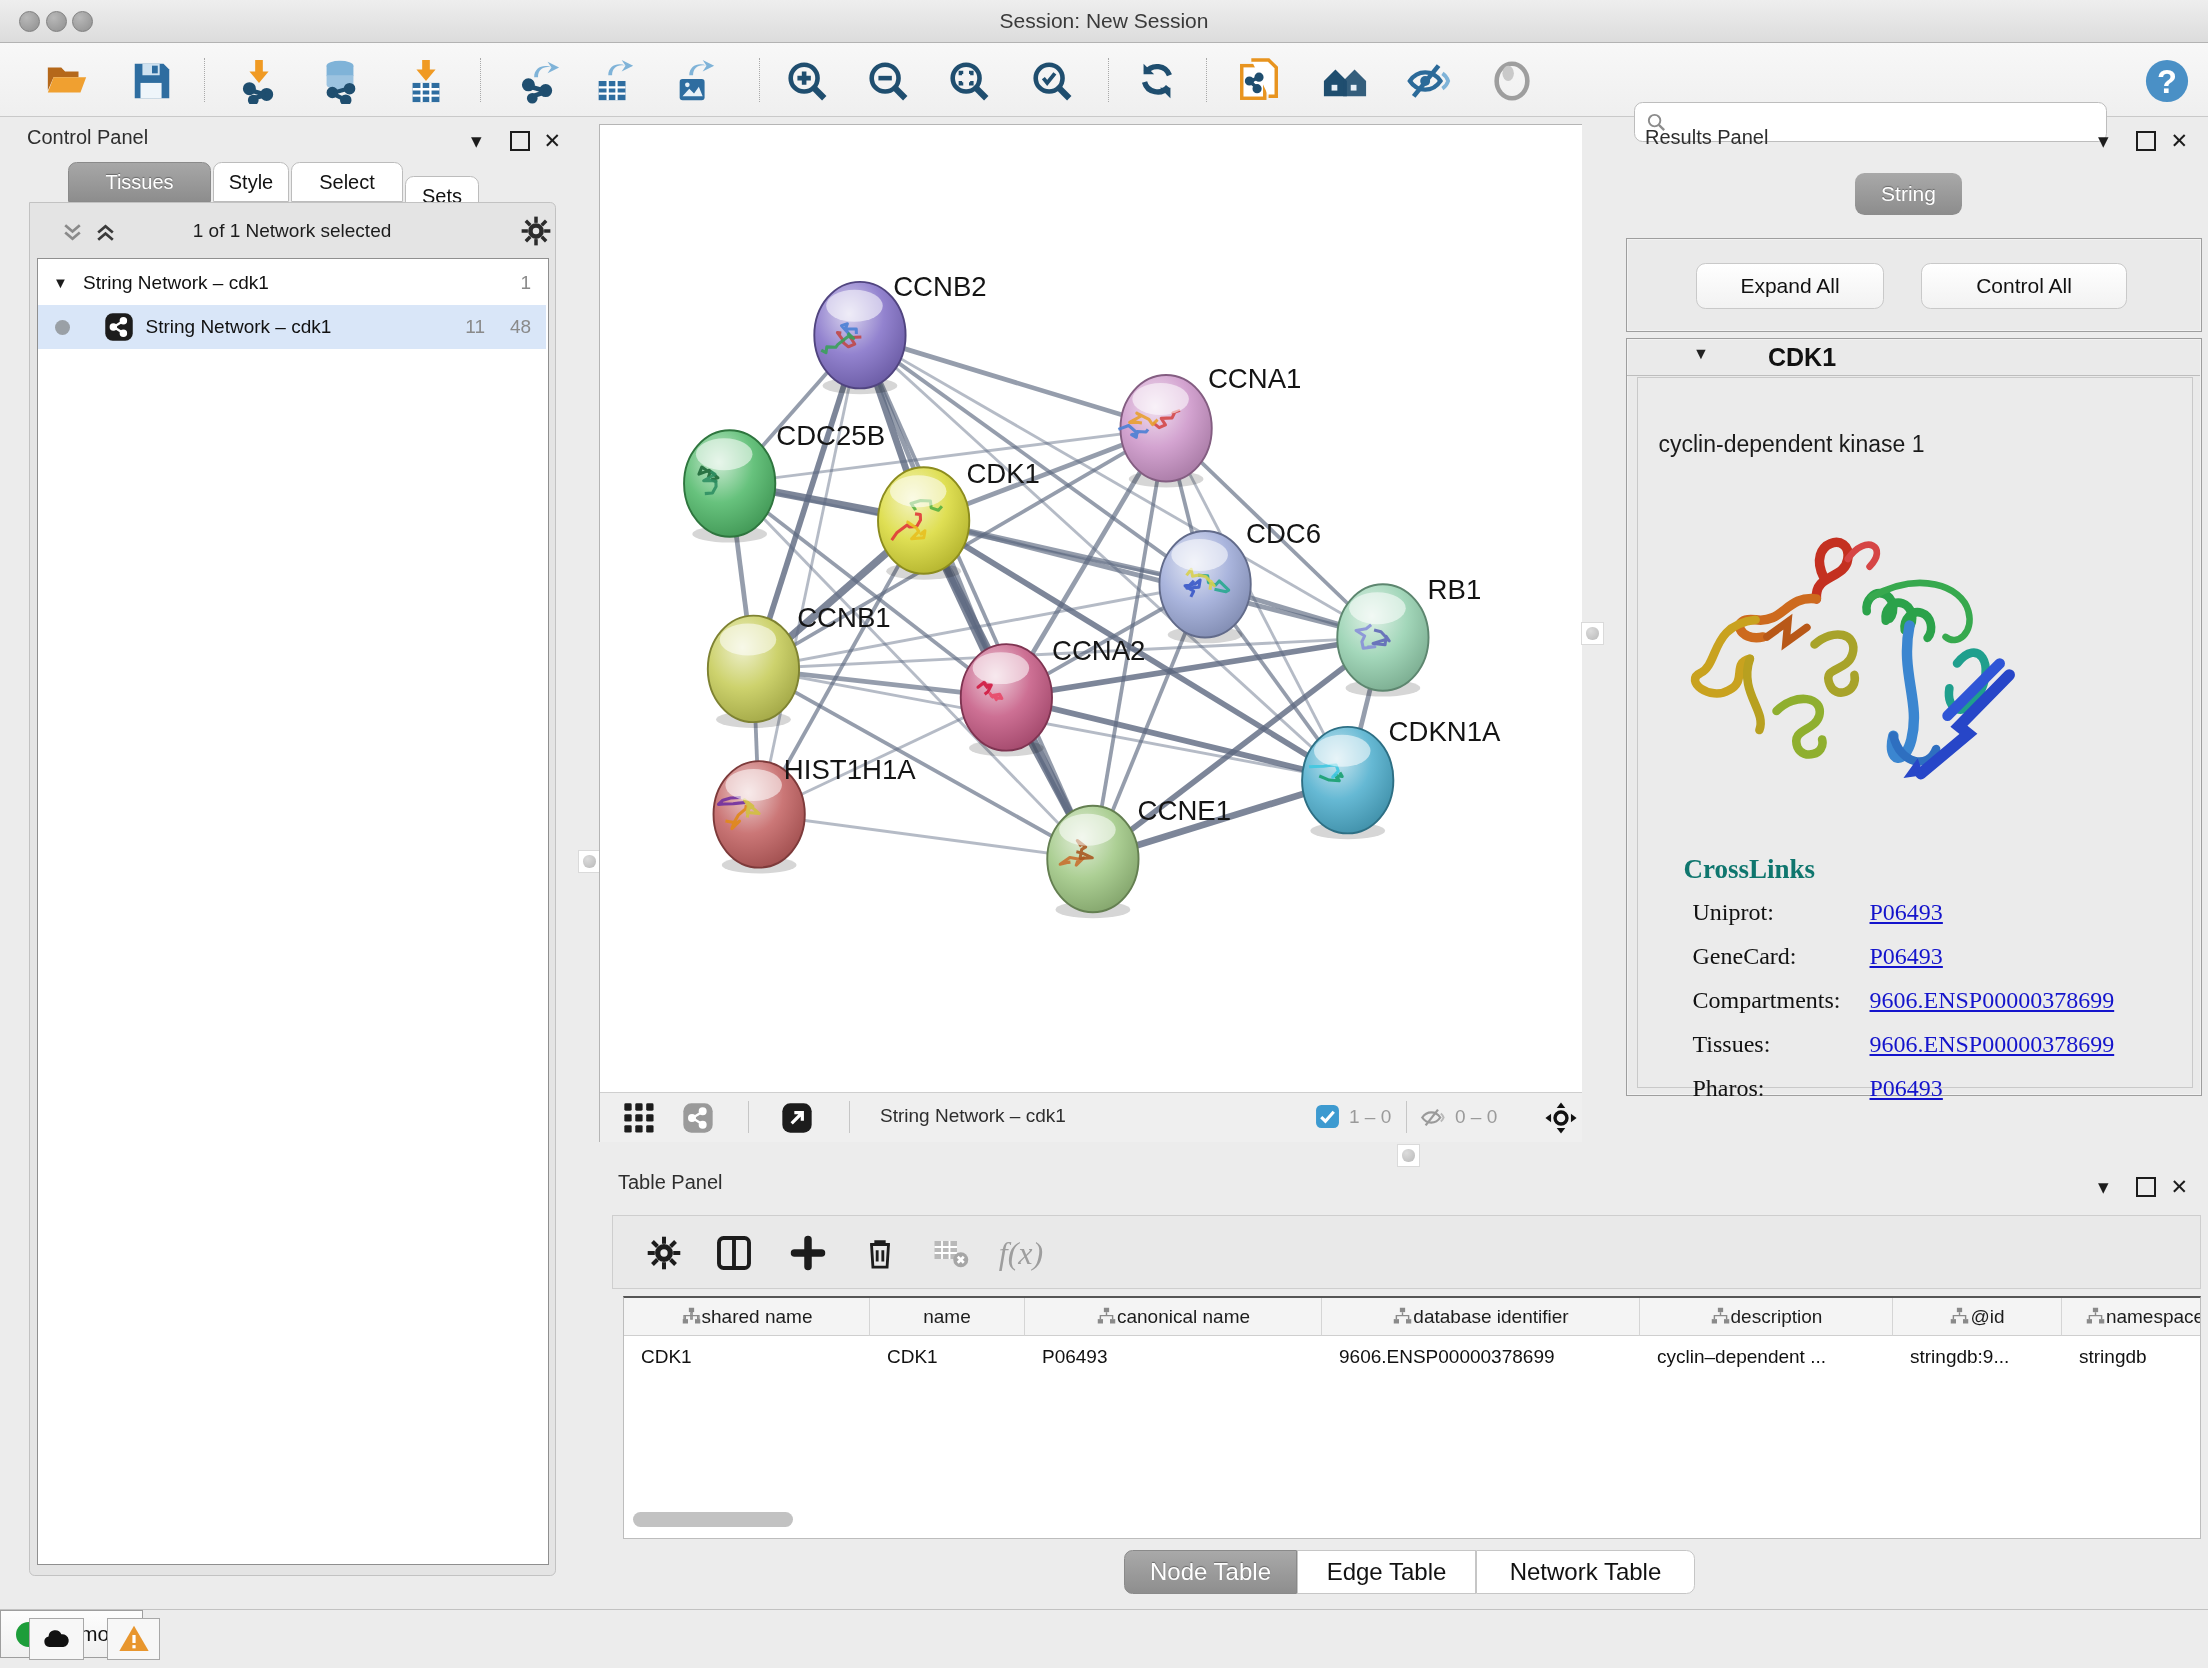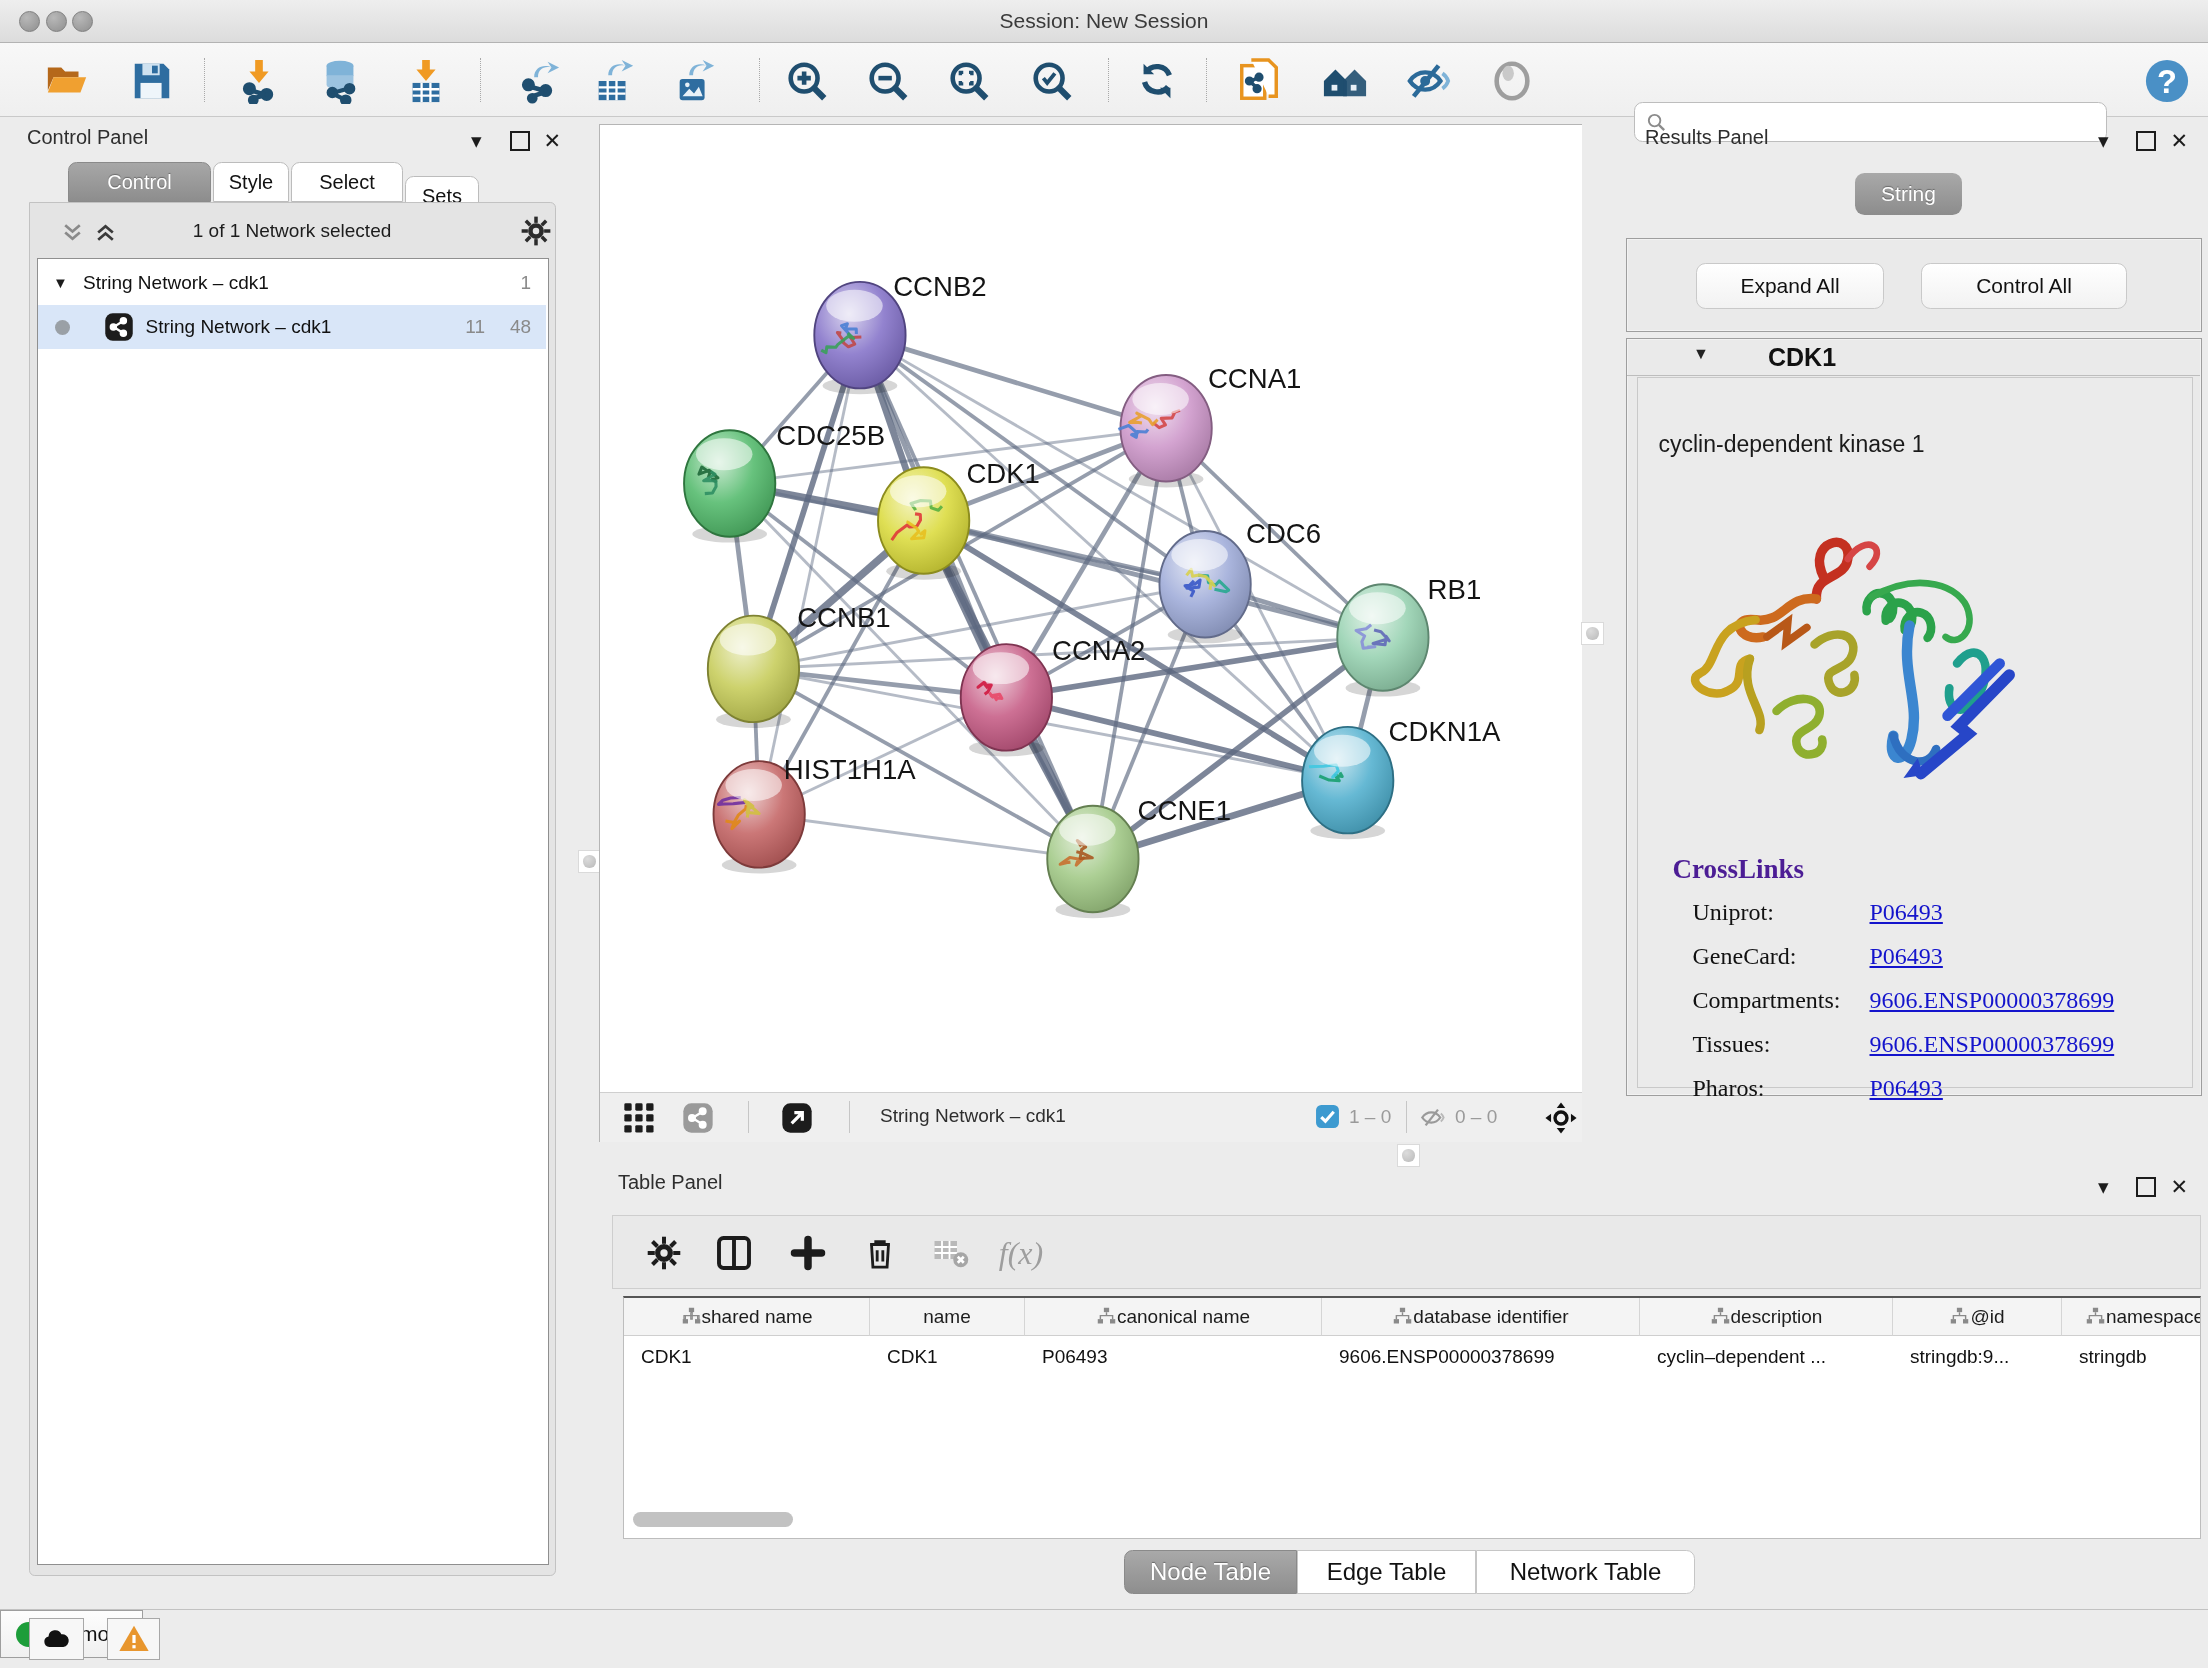--- a/index.html
+++ b/index.html
@@ -286,21 +286,21 @@
         </svg>
     </div>
   </div>
 
   <div id="cp-title" class="abs panel-title">Control Panel</div>
   <div class="ph-icon abs" style="left:462px;top:129px">▾</div>
   <div class="abs" style="left:510px;top:129px"><span class="sq-icon"></span></div>
   <div class="ph-icon abs" style="left:538px;top:129px">✕</div>
 
   <div class="tab sel abs" style="left:68px;top:162px;width:143px">
-      <span>Control</span>
+      <span>Tissues</span>
     </div>
   <div class="tab abs" style="left:213px;top:162px;width:76px">
       <span>Style</span>
     </div>
   <div class="tab abs" style="left:291px;top:162px;width:112px">
       <span>Select</span>
     </div>
   <div class="tab abs" style="left:405px;top:176px;width:74px">
       <span>Sets</span>
     </div>
@@ -666,21 +666,21 @@
           <path d="M210,80 C260,52 305,68 312,95 C318,118 300,132 288,122" stroke="#37a94e" stroke-width="7"></path>
           <path d="M300,150 C322,122 342,150 322,185 C308,208 288,200 292,176" stroke="#1f9f8d" stroke-width="9"></path>
           <path d="M250,110 C240,160 262,190 252,230 C245,258 226,254 233,226" stroke="#3b86d0" stroke-width="11"></path>
           <path d="M233,226 C240,256 270,262 278,240" stroke="#2e6fc0" stroke-width="9"></path>
           <path d="M345,150 L290,205" stroke="#2f55d6" stroke-width="11"></path>
           <path d="M355,162 L302,216 L312,224 L262,266" stroke="#2746c8" stroke-width="12"></path>
           <path d="M262,266 l-14,2 10,-14z" stroke="#2746c8" stroke-width="4" fill="#2746c8"></path>
         </g>
       </svg>
 
-      <div class="abs serif" style="left:35px;top:476px;font-size:27px;font-weight:bold;color:#4c1d95">CrossLinks</div>
+      <div class="abs serif" style="left:46px;top:476px;font-size:27px;font-weight:bold;color:#0f766e">CrossLinks</div>
       <div class="abs" style="left:55px;top:521px;width:485px">
         <div style="position:relative;height:44px"><span class="serif xl-label">Uniprot:</span><a class="serif xl-link abs" style="left:177px;top:0">P06493</a></div>
         <div style="position:relative;height:44px"><span class="serif xl-label">GeneCard:</span><a class="serif xl-link abs" style="left:177px;top:0">P06493</a></div>
         <div style="position:relative;height:44px"><span class="serif xl-label">Compartments:</span><a class="serif xl-link abs" style="left:177px;top:0">9606.ENSP00000378699</a></div>
         <div style="position:relative;height:44px"><span class="serif xl-label">Tissues:</span><a class="serif xl-link abs" style="left:177px;top:0">9606.ENSP00000378699</a></div>
         <div style="position:relative;height:44px"><span class="serif xl-label">Pharos:</span><a class="serif xl-link abs" style="left:177px;top:0">P06493</a></div>
       </div>
     </div>
   </div>
 

